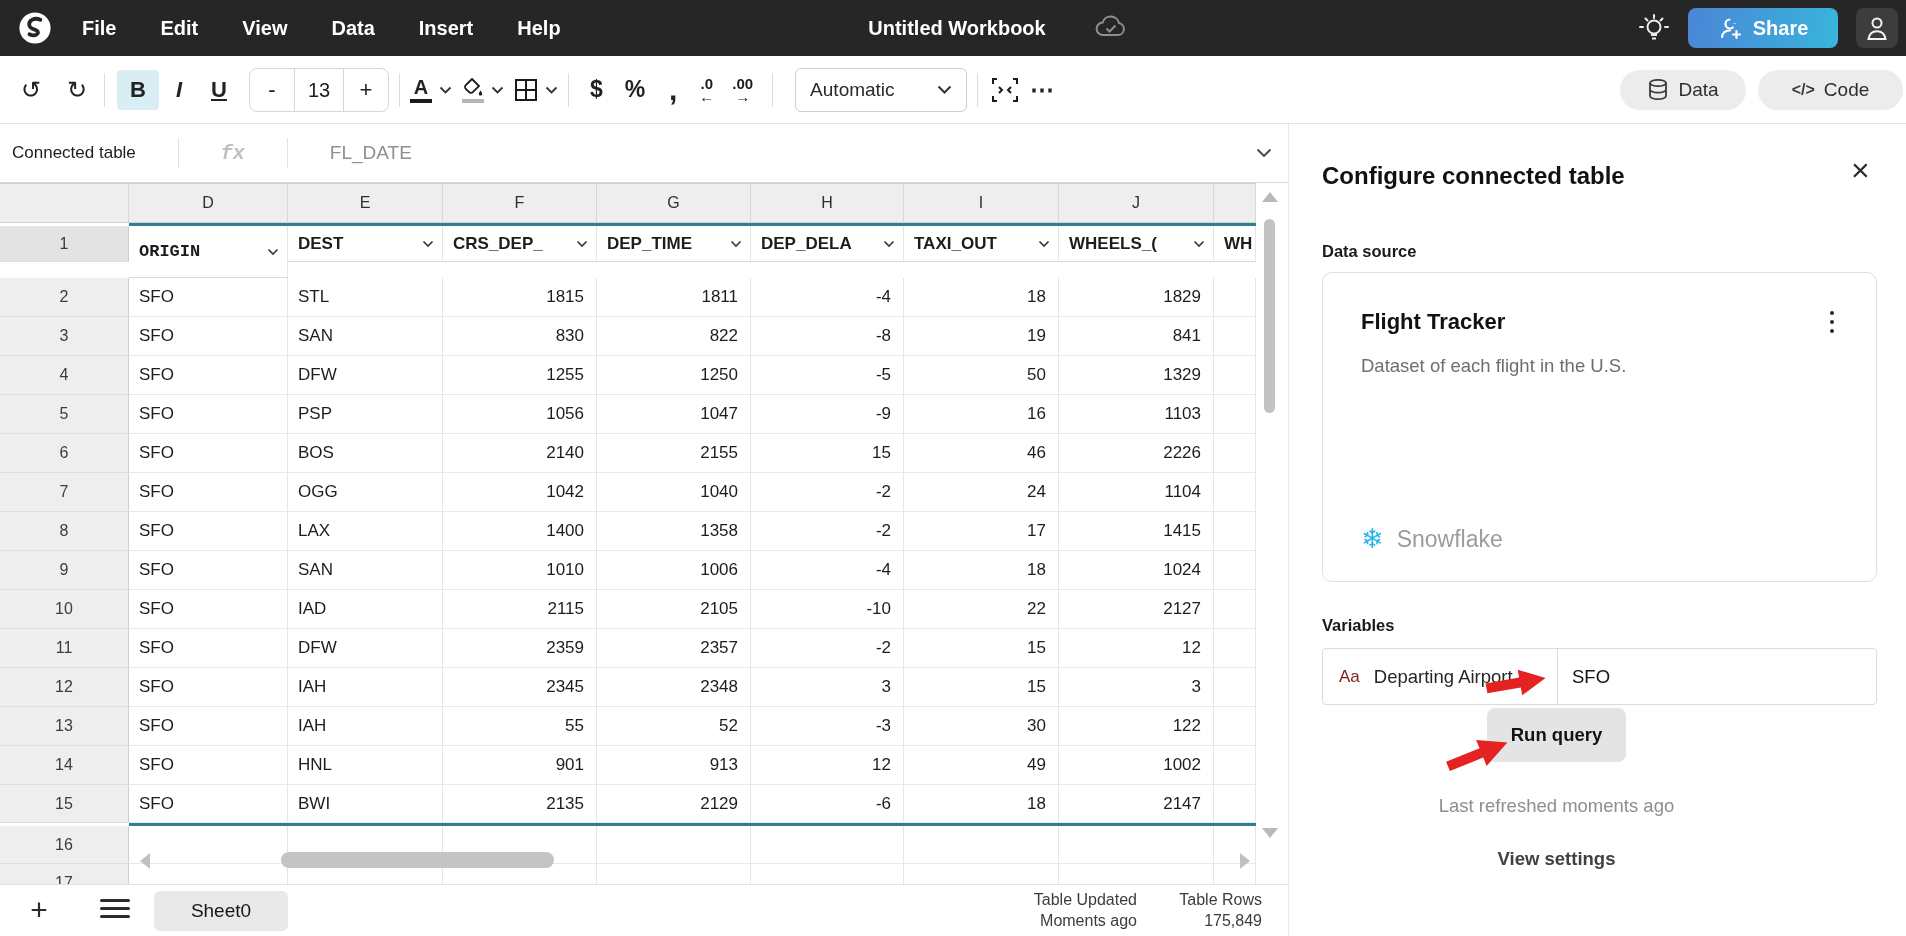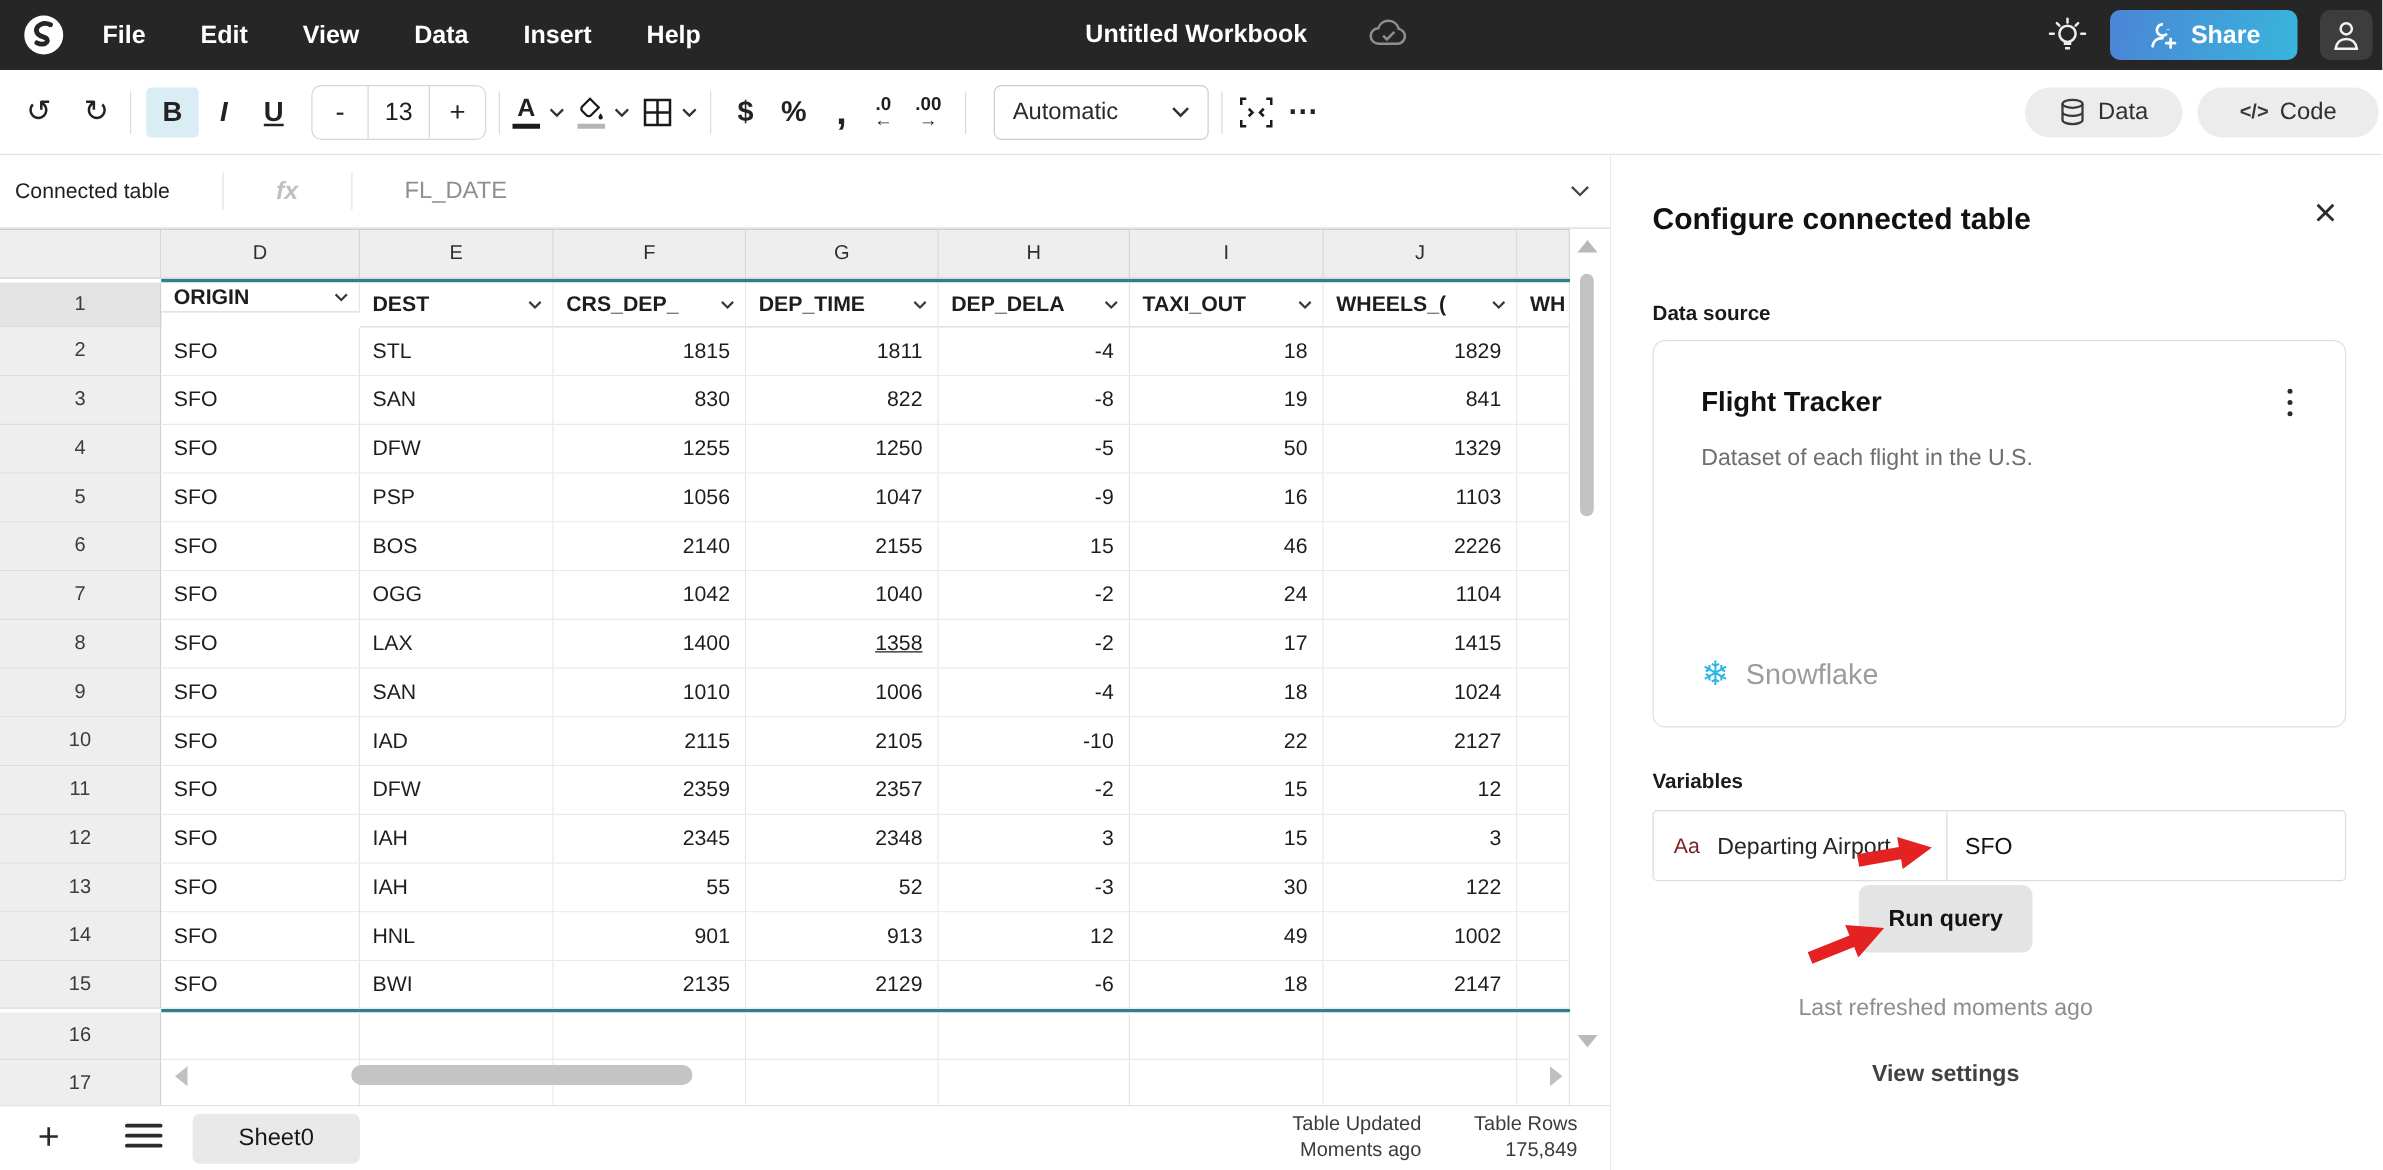--- a/index.html
+++ b/index.html
@@ -41,21 +41,21 @@
   #format-select { display:flex; align-items:center; justify-content:space-between; width:172px; height:44px; border:1px solid #cfcfcf; border-radius:6px; padding:0 14px; font-size:19px; color:#2a2a2a; margin-left:12px; cursor:pointer; }
   #ellipsis-btn { font-size:24px; font-weight:700; letter-spacing:2px; padding:0 8px; }
   .pill { position:absolute; height:40px; border-radius:20px; background:#ececec; display:flex; align-items:center; justify-content:center; gap:9px; font-size:19px; color:#2f2f2f; cursor:pointer; }
   #data-pill { left:1620px; top:70px; width:126px; }
   #code-pill { left:1758px; top:70px; width:145px; }
 
   
   #formulabar { position:absolute; left:0; top:124px; width:1288px; height:59px; background:#fff; border-bottom:1px solid #d8d8d8; display:flex; align-items:center;gap:28px; }
   #fb-context { font-size:17px; color:#1d1d1d; margin-left:12px; }
   .fb-sep { width:1px; height:30px; background:#e3e3e3; margin:0 14px; }
-  #fx-icon { font-style:italic; font-weight:700; font-size:20px; color:#c0c0c0; font-family:Liberation Sans, sans-serif; }
+  #fx-icon { font-style:italic; font-weight:700; font-size:20px; color:#c0c0c0; font-family:Liberation Mono, monospace; }
   #fb-value { font-size:19px; color:#8f8f8f; cursor:text; flex:1; }
   #fb-chevron { margin-right:16px; cursor:pointer; }
 
   
   #grid { position:absolute; left:0; top:183px; width:1256px; height:701px; overflow:hidden; border-top:1px solid #cfcfcf; background:#fff; }
   .grow { display:flex; }
   .cell { border-right:1px solid #e6e6e6; border-bottom:1px solid #e9e9e9; font-size:17px; display:flex; align-items:center; overflow:hidden; white-space:nowrap; background:#fff; }
   .rownum { background:#eeeeee; border-right:1px solid #cfcfcf; border-bottom:1px solid #dedede; justify-content:center; color:#3c3c3c; font-size:16px; }
   .colletter { background:#eeeeee; border-right:1px solid #d6d6d6; border-bottom:1px solid #cfcfcf; justify-content:center; color:#2f2f2f; font-size:16px; height:39px; }
   .hdrcell { font-weight:700; position:relative; padding-left:10px; border-bottom:1px solid #dadada;}
@@ -254,21 +254,21 @@
       <div class="cell colletter" style="width: 154px; height: 39px;">F</div>
       <div class="cell colletter" style="width: 154px; height: 39px;">G</div>
       <div class="cell colletter" style="width: 153px; height: 39px;">H</div>
       <div class="cell colletter" style="width: 155px; height: 39px;">I</div>
       <div class="cell colletter" style="width: 155px; height: 39px;">J</div>
       <div class="cell colletter" style="width: 42px; height: 39px;"></div>
     </div>
     <div class="teal-line" style="margin-left: 129px; height: 3px; width: 1127px;"></div>
     <div class="grow">
       <div class="cell rownum" style="width: 129px; height: 36px; background: rgb(227, 227, 227);">1</div>
-      <div class="cell hdrcell" style="width: 159px; height: 24px;">ORIGIN<svg width="12" height="8" viewBox="0 0 12 8">
+      <div class="cell hdrcell" style="width: 159px; height: 52px; font-family: Liberation Mono, monospace;">ORIGIN<svg width="12" height="8" viewBox="0 0 12 8">
           <path d="M1.5 1.5l4.5 4.5 4.5-4.5" fill="none" stroke="#3a3a3a" stroke-width="1.7"></path>
         </svg></div>
       <div class="cell hdrcell" style="width: 155px; height: 36px;">DEST<svg width="12" height="8" viewBox="0 0 12 8">
           <path d="M1.5 1.5l4.5 4.5 4.5-4.5" fill="none" stroke="#3a3a3a" stroke-width="1.7"></path>
         </svg></div>
       <div class="cell hdrcell" style="width: 154px; height: 36px;">CRS_DEP_<svg width="12" height="8" viewBox="0 0 12 8">
           <path d="M1.5 1.5l4.5 4.5 4.5-4.5" fill="none" stroke="#3a3a3a" stroke-width="1.7"></path>
         </svg></div>
       <div class="cell hdrcell" style="width: 154px; height: 36px;">DEP_TIME<svg width="12" height="8" viewBox="0 0 12 8">
           <path d="M1.5 1.5l4.5 4.5 4.5-4.5" fill="none" stroke="#3a3a3a" stroke-width="1.7"></path>
@@ -348,21 +348,21 @@
       <div class="cell num" style="width: 153px; height: 39px;">-2</div>
       <div class="cell num" style="width: 155px; height: 39px;">24</div>
       <div class="cell num" style="width: 155px; height: 39px;">1104</div>
       <div class="cell num" style="width: 42px; height: 39px;"></div>
     </div>
     <div class="grow">
       <div class="cell rownum" style="width: 129px; height: 39px;">8</div>
       <div class="cell txt" style="width: 159px; height: 39px;">SFO</div>
       <div class="cell txt" style="width: 155px; height: 39px;">LAX</div>
       <div class="cell num" style="width: 154px; height: 39px;">1400</div>
-      <div class="cell num" style="width: 154px; height: 39px; text-decoration: underline;">1358</div>
+      <div class="cell num" style="width: 154px; height: 39px;">1358</div>
       <div class="cell num" style="width: 153px; height: 39px;">-2</div>
       <div class="cell num" style="width: 155px; height: 39px;">17</div>
       <div class="cell num" style="width: 155px; height: 39px;">1415</div>
       <div class="cell num" style="width: 42px; height: 39px;"></div>
     </div>
     <div class="grow">
       <div class="cell rownum" style="width: 129px; height: 39px;">9</div>
       <div class="cell txt" style="width: 159px; height: 39px;">SFO</div>
       <div class="cell txt" style="width: 155px; height: 39px;">SAN</div>
       <div class="cell num" style="width: 154px; height: 39px;">1010</div>

